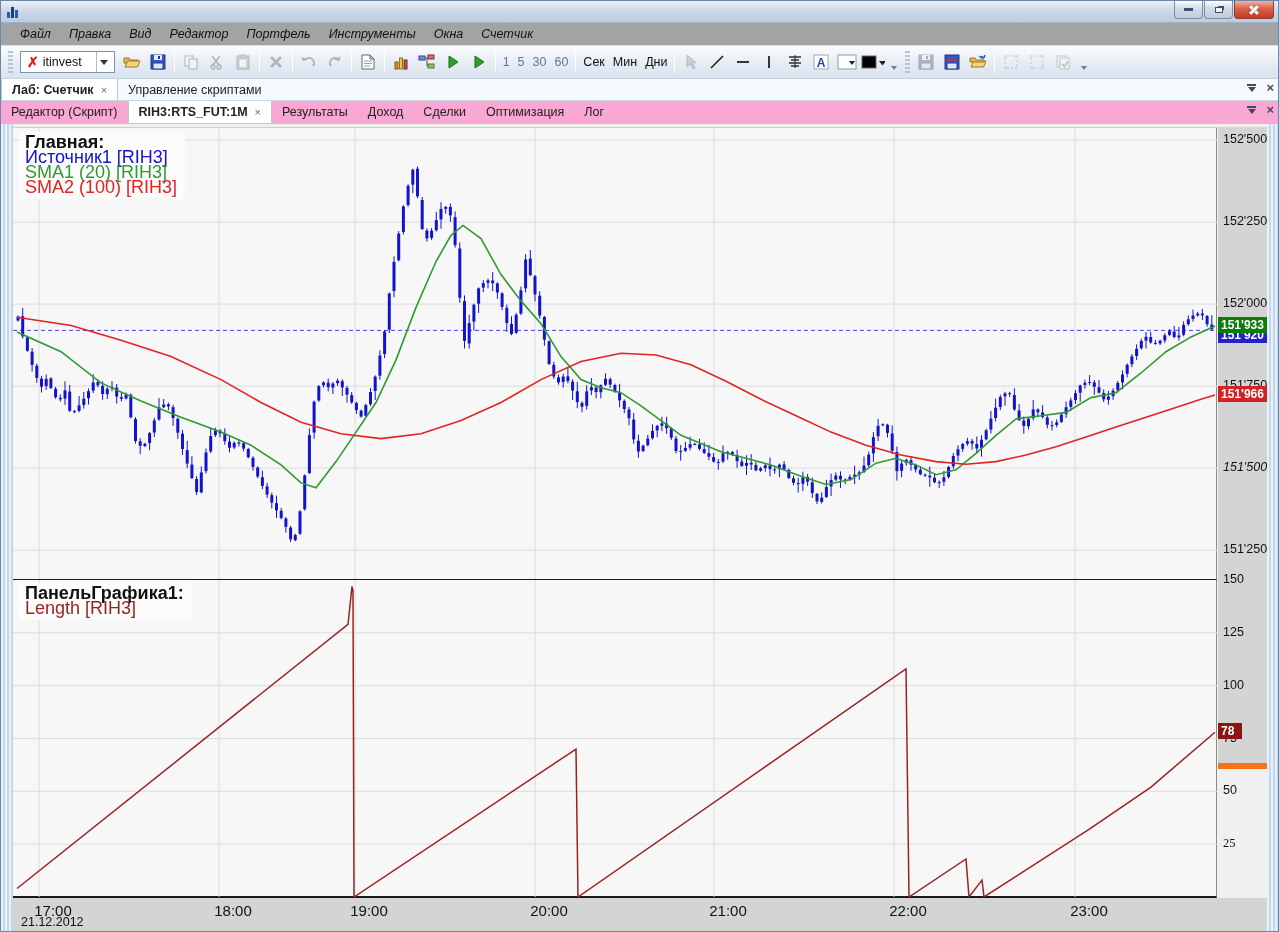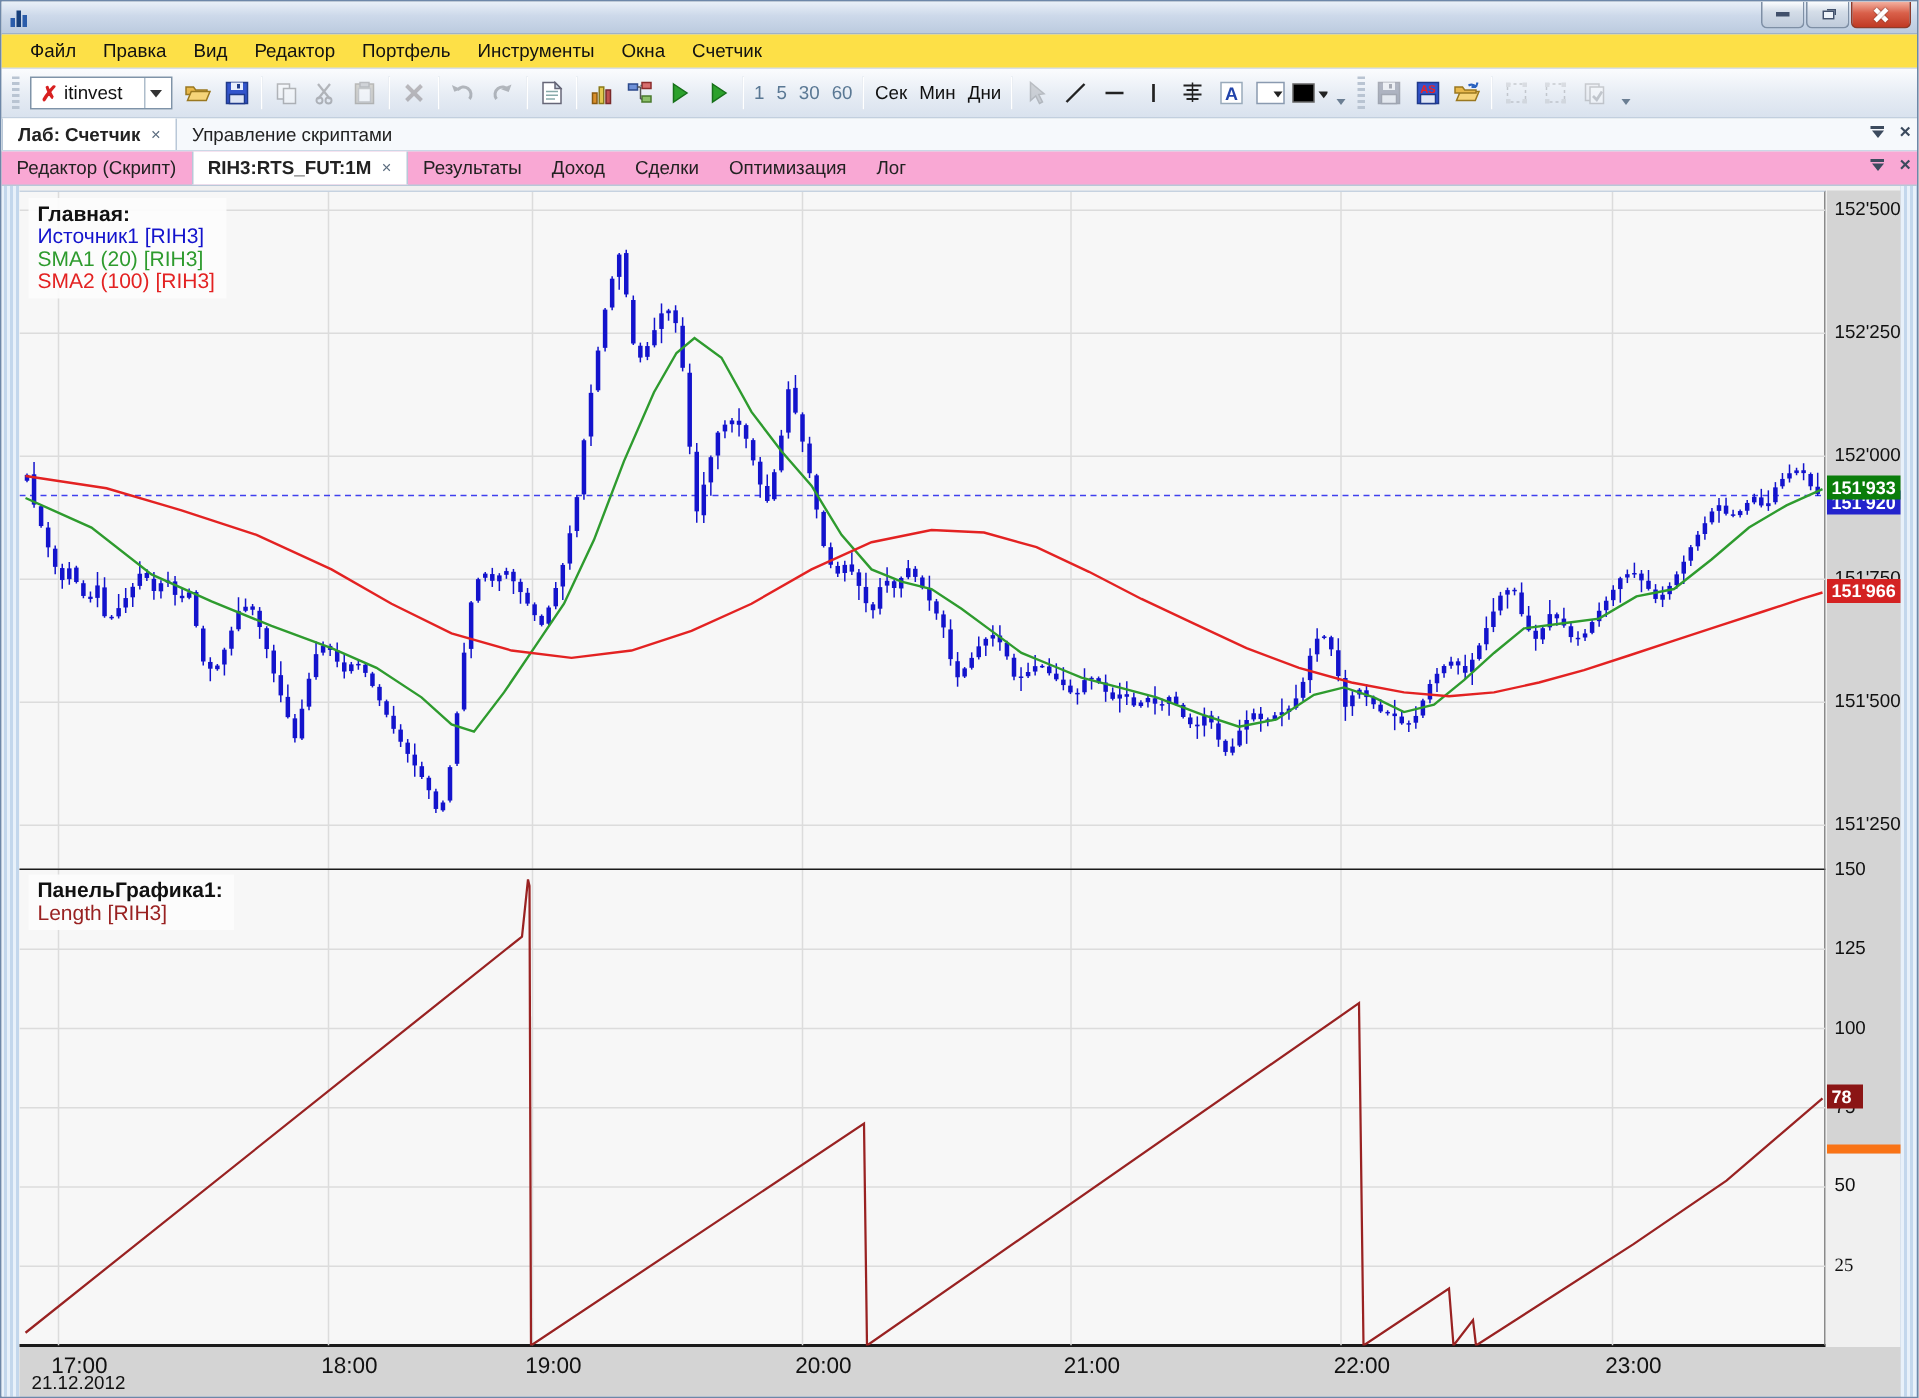--- a/index.html
+++ b/index.html
@@ -19,22 +19,22 @@
     border-radius:0 0 4px 4px;background:linear-gradient(#fdfeff,#d4dde8 40%,#bfcbdb);
     display:flex;align-items:center;justify-content:center;margin-left:1px;position:relative;}
   .winbtn .bar{width:9px;height:3px;background:#41506b;}
   .winbtn .rest{width:8px;height:6px;border:1px solid #41506b;background:#eef3f9;box-shadow:2px -2px 0 -1px #41506b;}
   #close-btn{width:40px;background:linear-gradient(#f4b3a2,#d9604a 45%,#c03a24);border-color:#8e3b2b;}
   #close-btn .x1,#close-btn .x2{position:absolute;left:50%;top:50%;width:11px;height:3px;background:#fff;
     box-shadow:0 0 1px #5e1d10;}
   #close-btn .x1{transform:translate(-50%,-50%) rotate(45deg);}
   #close-btn .x2{transform:translate(-50%,-50%) rotate(-45deg);}
   
-  #menubar{position:absolute;left:0;top:22px;width:1279px;height:23px;background:#fde047;
-    border-bottom:1px solid #d7dfe9;display:flex;align-items:center;padding-left:10px;}
+  #menubar{position:absolute;left:0;top:22px;width:1279px;height:23px;background:#a3a3a3;
+    border-bottom:1px solid #d7dfe9;display:flex;align-items:center;padding-left:10px;font-style:italic;}
   .menu-item{font-size:12.5px;color:#111;padding:3px 9px;cursor:default;}
   
   #toolbar{position:absolute;left:0;top:45px;width:1279px;height:33px;
     background:linear-gradient(#fbfcfe,#e6ecf4 55%,#d9e2ee);border-bottom:1px solid #c2cfde;
     display:flex;align-items:center;padding-left:4px;}
   .tgrip{width:5px;height:22px;margin:0 3px;
     background:repeating-linear-gradient(#b9c4d2 0 2px,transparent 2px 4px);}
   .tsep{width:1px;height:22px;background:#b9c6d6;border-right:1px solid #fff;margin:0 3px;}
   .tbtn{width:24px;height:24px;border:none;background:transparent;display:flex;align-items:center;
     justify-content:center;padding:0;margin:0 1px;}
@@ -70,21 +70,21 @@
   #upper-plot{top:126px;height:452px;border-top:1px solid #c6d2e0;}
   #lower-plot{top:578px;height:319px;border-top:1px solid #1a1a1a;border-bottom:2px solid #1a1a1a;}
   #axiscol{position:absolute;left:1217px;top:126px;width:49px;height:642px;background:#d4d4d4;
     border-bottom:6px solid #f97316;}
   .ylab{position:absolute;left:5px;font-size:12.5px;color:#111;white-space:nowrap;}
   .badge{position:absolute;left:0;height:16px;color:#fff;font-size:12px;font-weight:bold;
     display:flex;align-items:center;padding:0 3px;white-space:nowrap;}
   #xstrip{position:absolute;left:12px;top:897px;width:1254px;height:33px;background:#d4d4d4;}
   .xlab{position:absolute;top:4px;width:44px;text-align:center;font-size:15px;color:#111;}
   #date-label{position:absolute;left:8px;top:17px;font-size:12.5px;color:#111;}
-  .legend{position:absolute;background:rgba(252,252,252,.92);padding:3px 8px 4px 6px;font-size:14px;line-height:15px;}
+  .legend{position:absolute;background:rgba(252,252,252,.92);padding:3px 8px 4px 6px;font-size:18px;line-height:15px;}
   .legend .lg-title{font-weight:bold;color:#111;}
   
   .frame{position:absolute;top:123px;height:809px;background:#cfe0f2;
     background:repeating-linear-gradient(90deg,#e8f1fa 0 2px,#c3d7ec 2px 4px);}
   #frame-left{left:0;width:12px;}
   #frame-right{left:1266px;width:13px;}
   #frame-bottom{position:absolute;left:0;top:930px;width:1279px;height:2px;background:#c3d7ec;}
 </style>
 </head>
 <body>
@@ -952,21 +952,21 @@
         <div class="lg-title">ПанельГрафика1:</div>
         <div style="color: rgb(153, 34, 34);">Length [RIH3]</div>
       </div>
   </div>
 
   <div id="axiscol">
       <div class="ylab" style="top: 5.13643px;">152'500</div>
       <div class="ylab" style="top: 87.1393px;">152'250</div>
       <div class="ylab" style="top: 169.142px;">152'000</div>
       <div class="ylab" style="top: 251.145px;">151'750</div>
-      <div class="ylab" style="top: 333.148px;">151'500</div>
+      <div class="ylab" style="top: 333.148px; font-style: italic;">151'500</div>
       <div class="ylab" style="top: 415.151px;">151'250</div>
       <div class="ylab" style="top: 445px;">150</div>
       <div class="ylab" style="top: 497.833px;">125</div>
       <div class="ylab" style="top: 550.667px;">100</div>
       <div class="ylab" style="top: 603.5px;">75</div>
       <div class="ylab" style="top: 656.333px;">50</div>
       <div class="ylab" style="top: 709.167px; font-family: Liberation Serif, serif;">25</div>
       <div class="badge" style="background: rgb(10, 125, 10); top: 190.119px; width: 49px; z-index: 3;">151'933</div>
       <div class="badge" style="background: rgb(35, 35, 204); top: 200.383px; width: 49px; z-index: 2;">151'920</div>
       <div class="badge" style="background: rgb(212, 34, 34); top: 259.001px; width: 49px; z-index: 3;">151'966</div>

